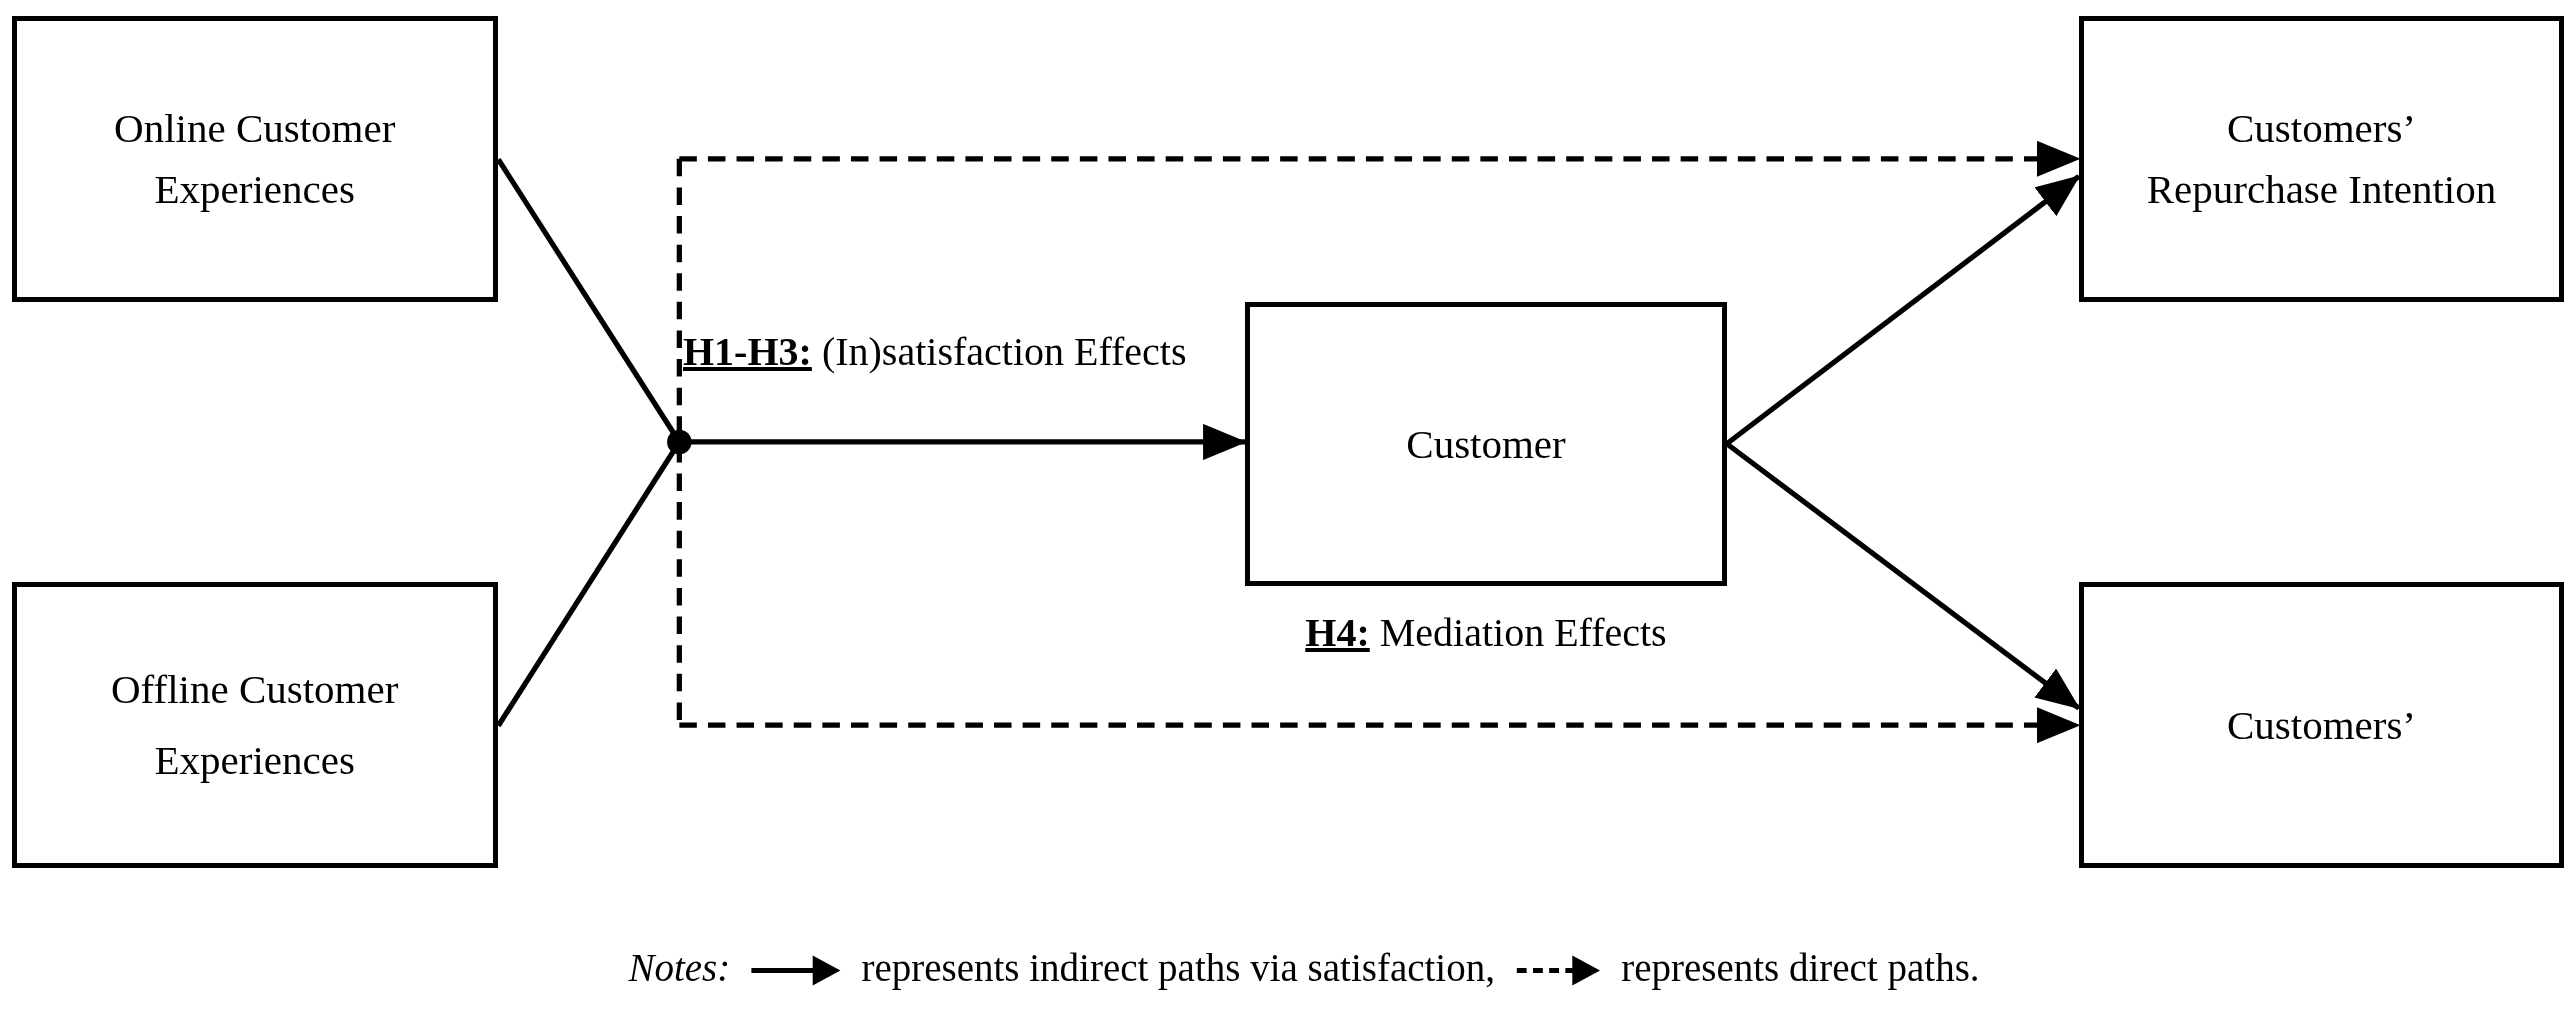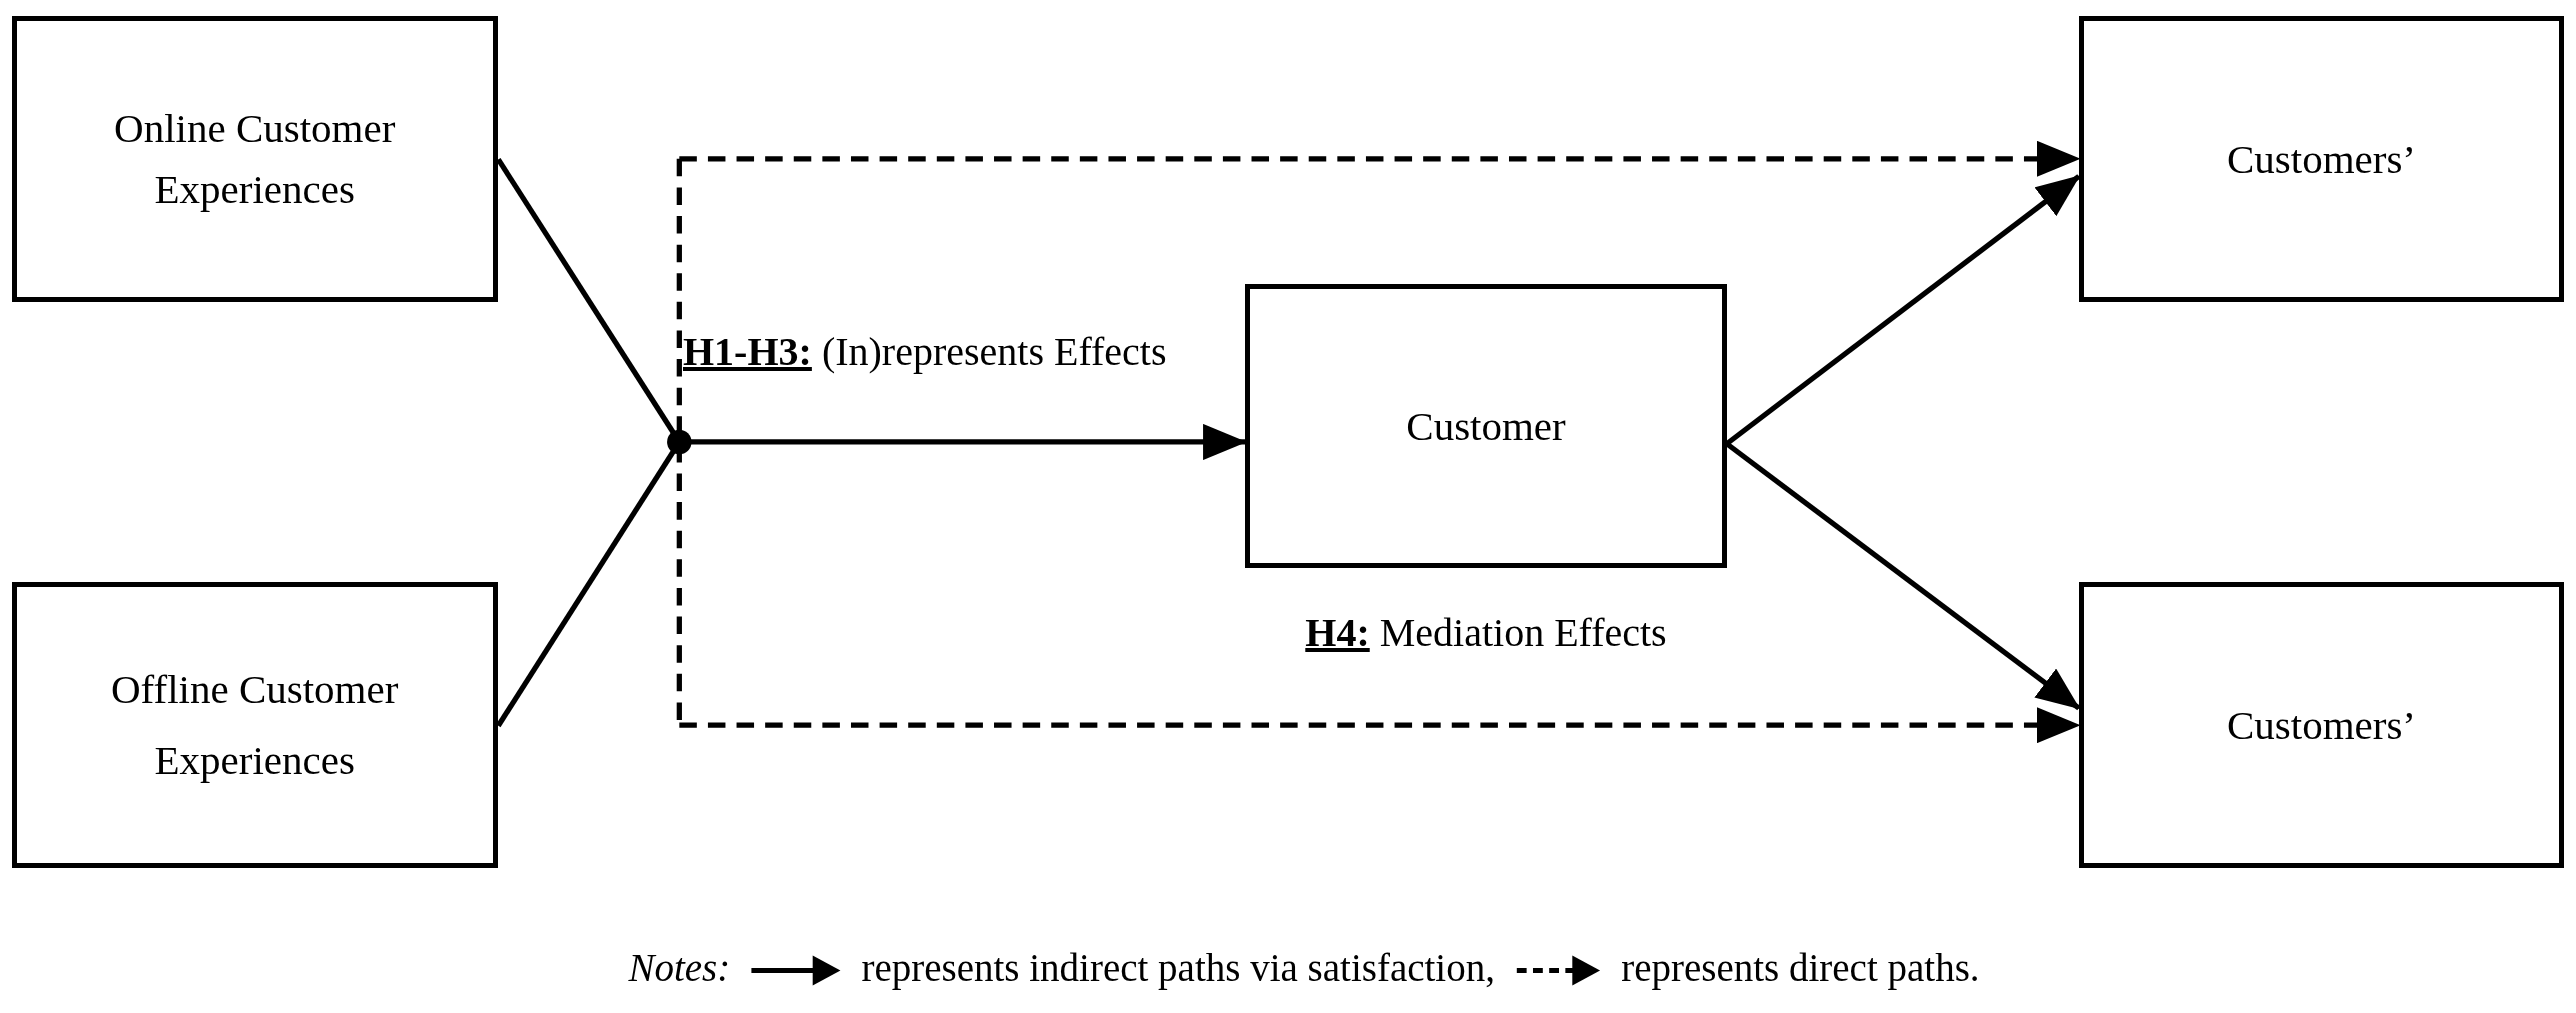--- a/index.html
+++ b/index.html
@@ -28,21 +28,21 @@
     align-items: center;
     justify-content: center;
     text-align: center;
     font-size: 41px;
     line-height: 61px;
   }
   .node .nline { display: block; white-space: nowrap; }
 
   .node-online       { left: 11.7px;   top: 16.4px;  width: 486px; height: 286px; }
   .node-offline      { left: 11.7px;   top: 582px; width: 486px; height: 286px; gap: 10px; }
-  .node-satisfaction { left: 1245px; top: 284px; width: 482px; height: 284px; }
+  .node-satisfaction { left: 1245px; top: 302px; width: 482px; height: 284px; }
   .node-repurchase   { left: 2079px; top: 16.4px;  width: 485px; height: 286px; }
   .node-wom          { left: 2079px; top: 582px; width: 485px; height: 286px; }
 
   .pathlabel {
     position: absolute;
     text-align: center;
     font-size: 40px;
     line-height: 54px;
     white-space: nowrap;
   }
@@ -97,29 +97,30 @@
     <span class="nline">Offline Customer</span>
     <span class="nline">Experiences</span>
   </div>
 
   <div class="node node-satisfaction">
     <span class="nline">Customer</span>
   </div>
 
   <div class="node node-repurchase">
     <span class="nline">Customers’</span>
+    <span class="nline">Repurchase Intention</span>
   </div>
 
   <div class="node node-wom">
     <span class="nline">Customers’</span>
   </div>
 
   <div class="pathlabel label-h13">
     <span class="nline bold">H1-H3:</span>
-    <span class="nline">(In)represents Effects</span>
+    <span class="nline">(In)satisfaction Effects</span>
   </div>
 
   <div class="pathlabel label-h4">
     <span class="bold">H4:</span><span> Mediation Effects</span>
   </div>
 
   <div class="notes">
     <span class="notes-label">Notes:</span>
     <svg width="93" height="37" viewBox="0 0 160 64" aria-hidden="true">
       <line x1="2" y1="32" x2="112" y2="32" stroke="#000000" stroke-width="9"></line>

